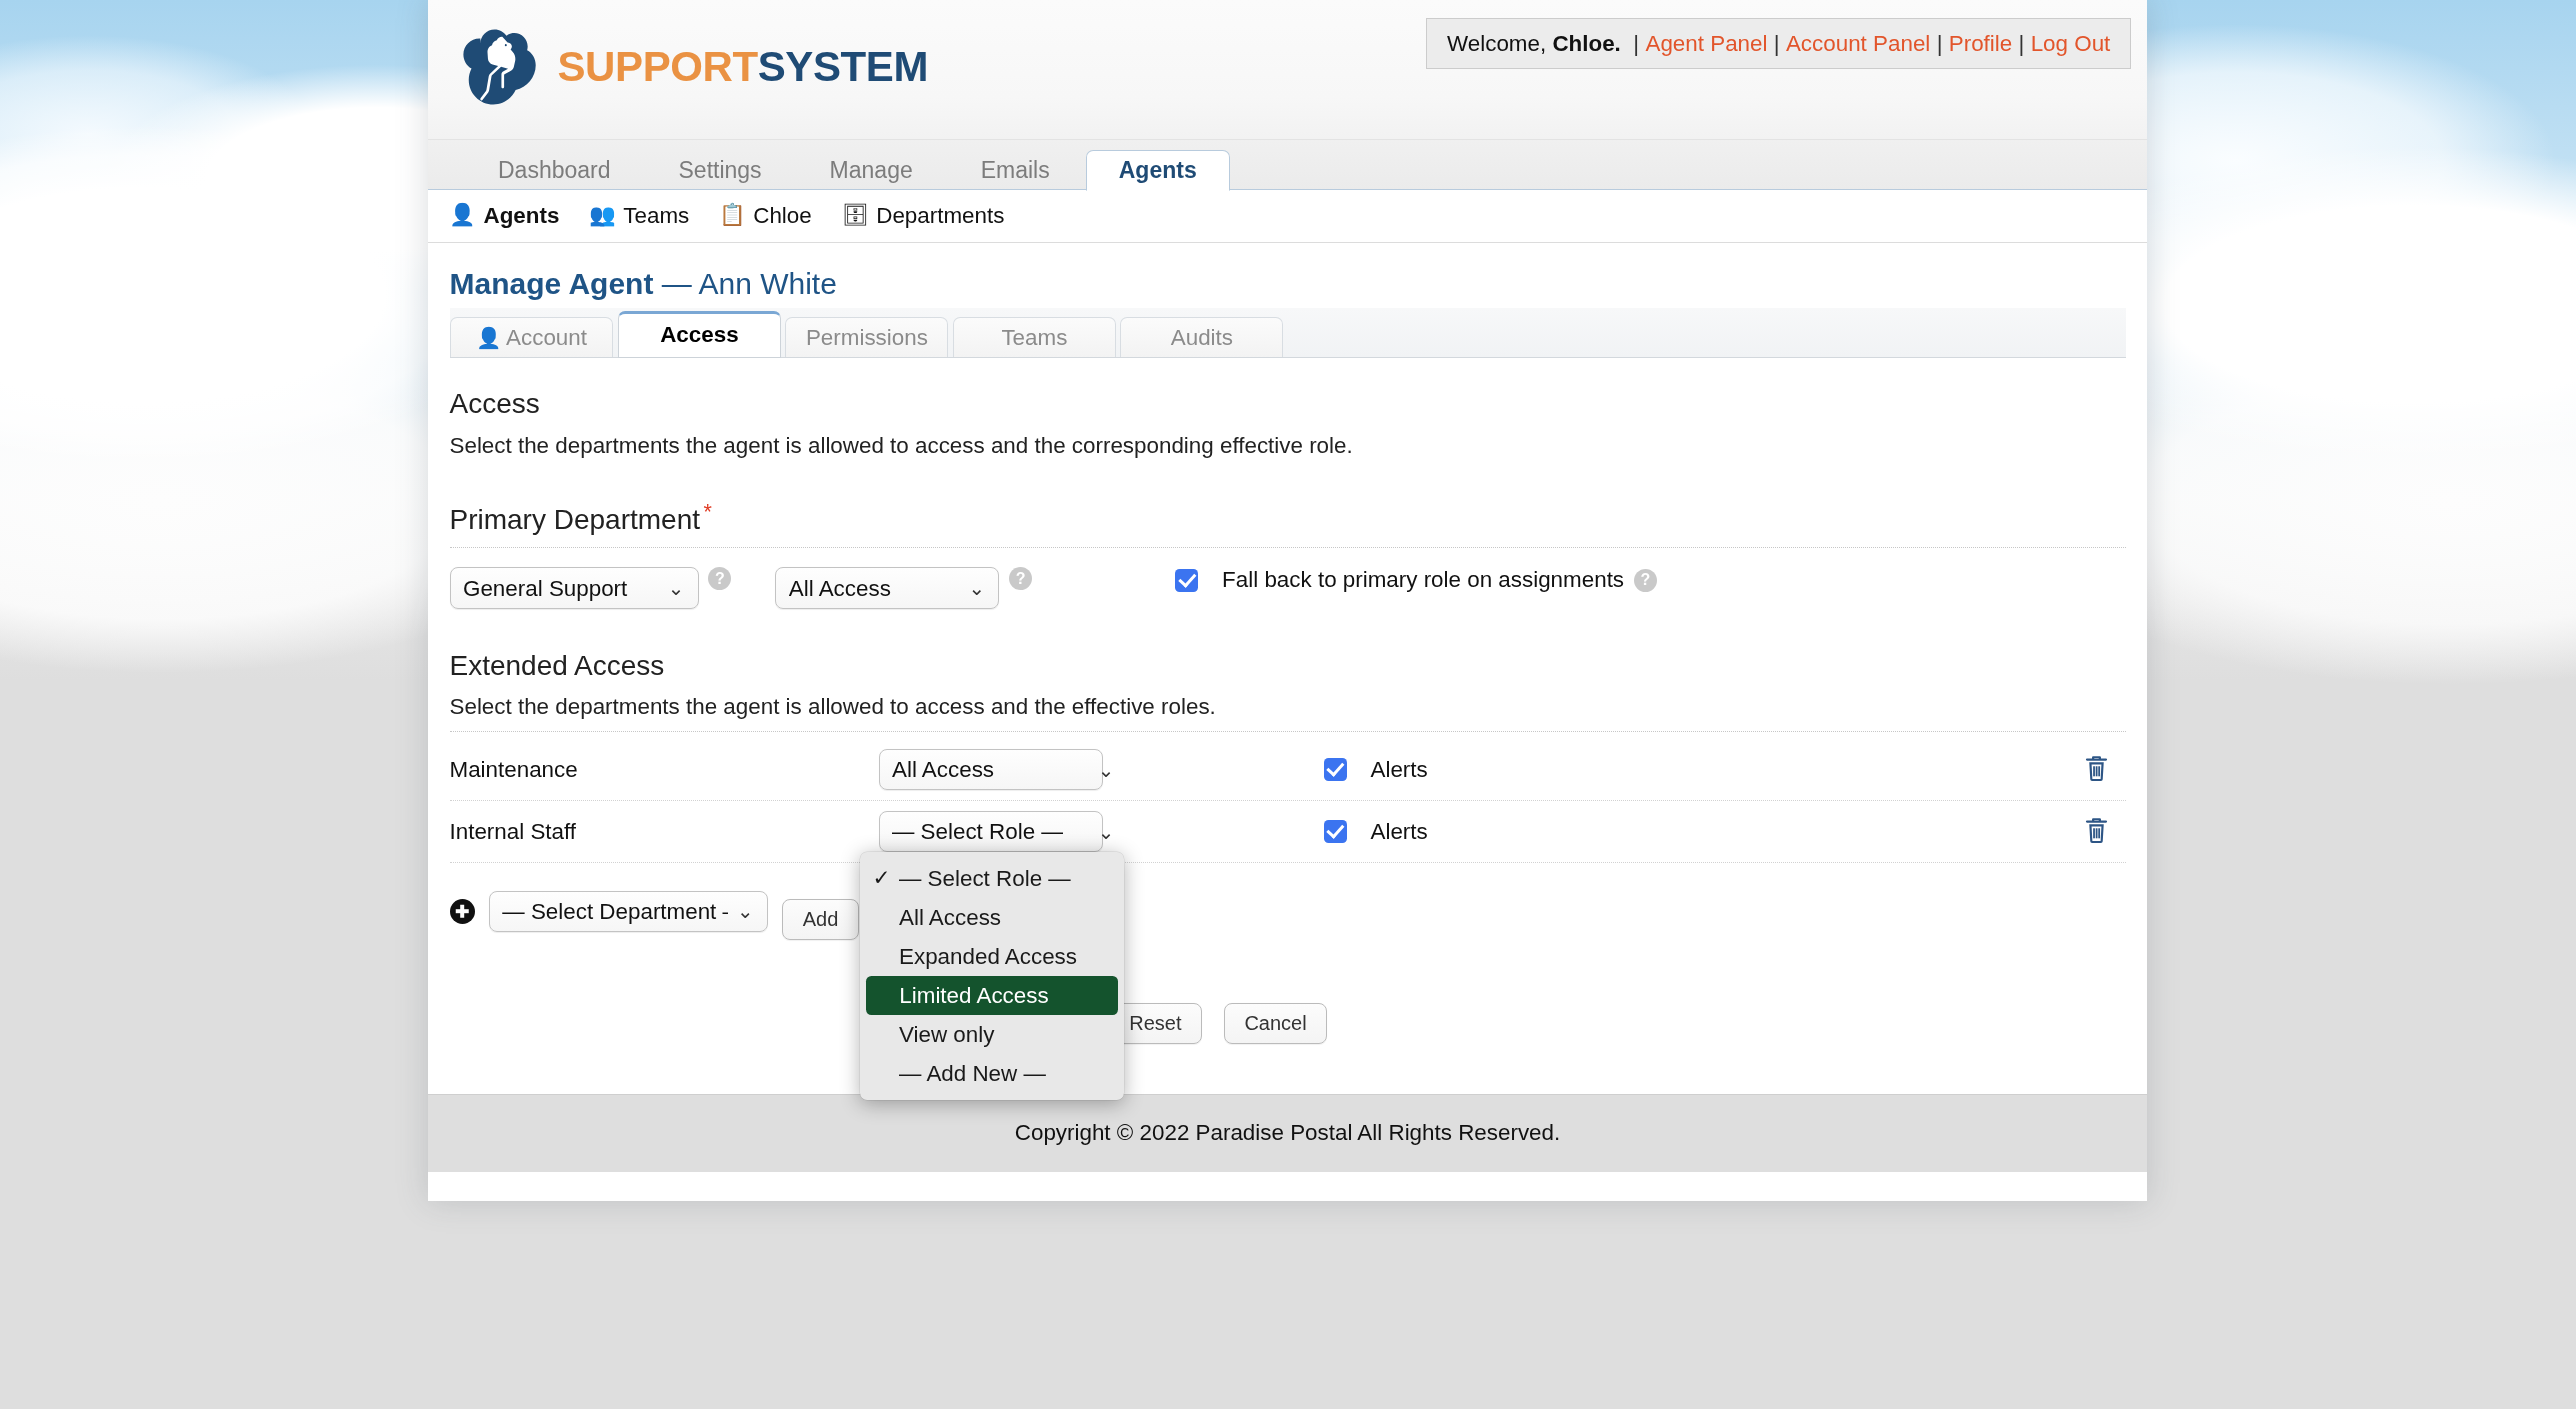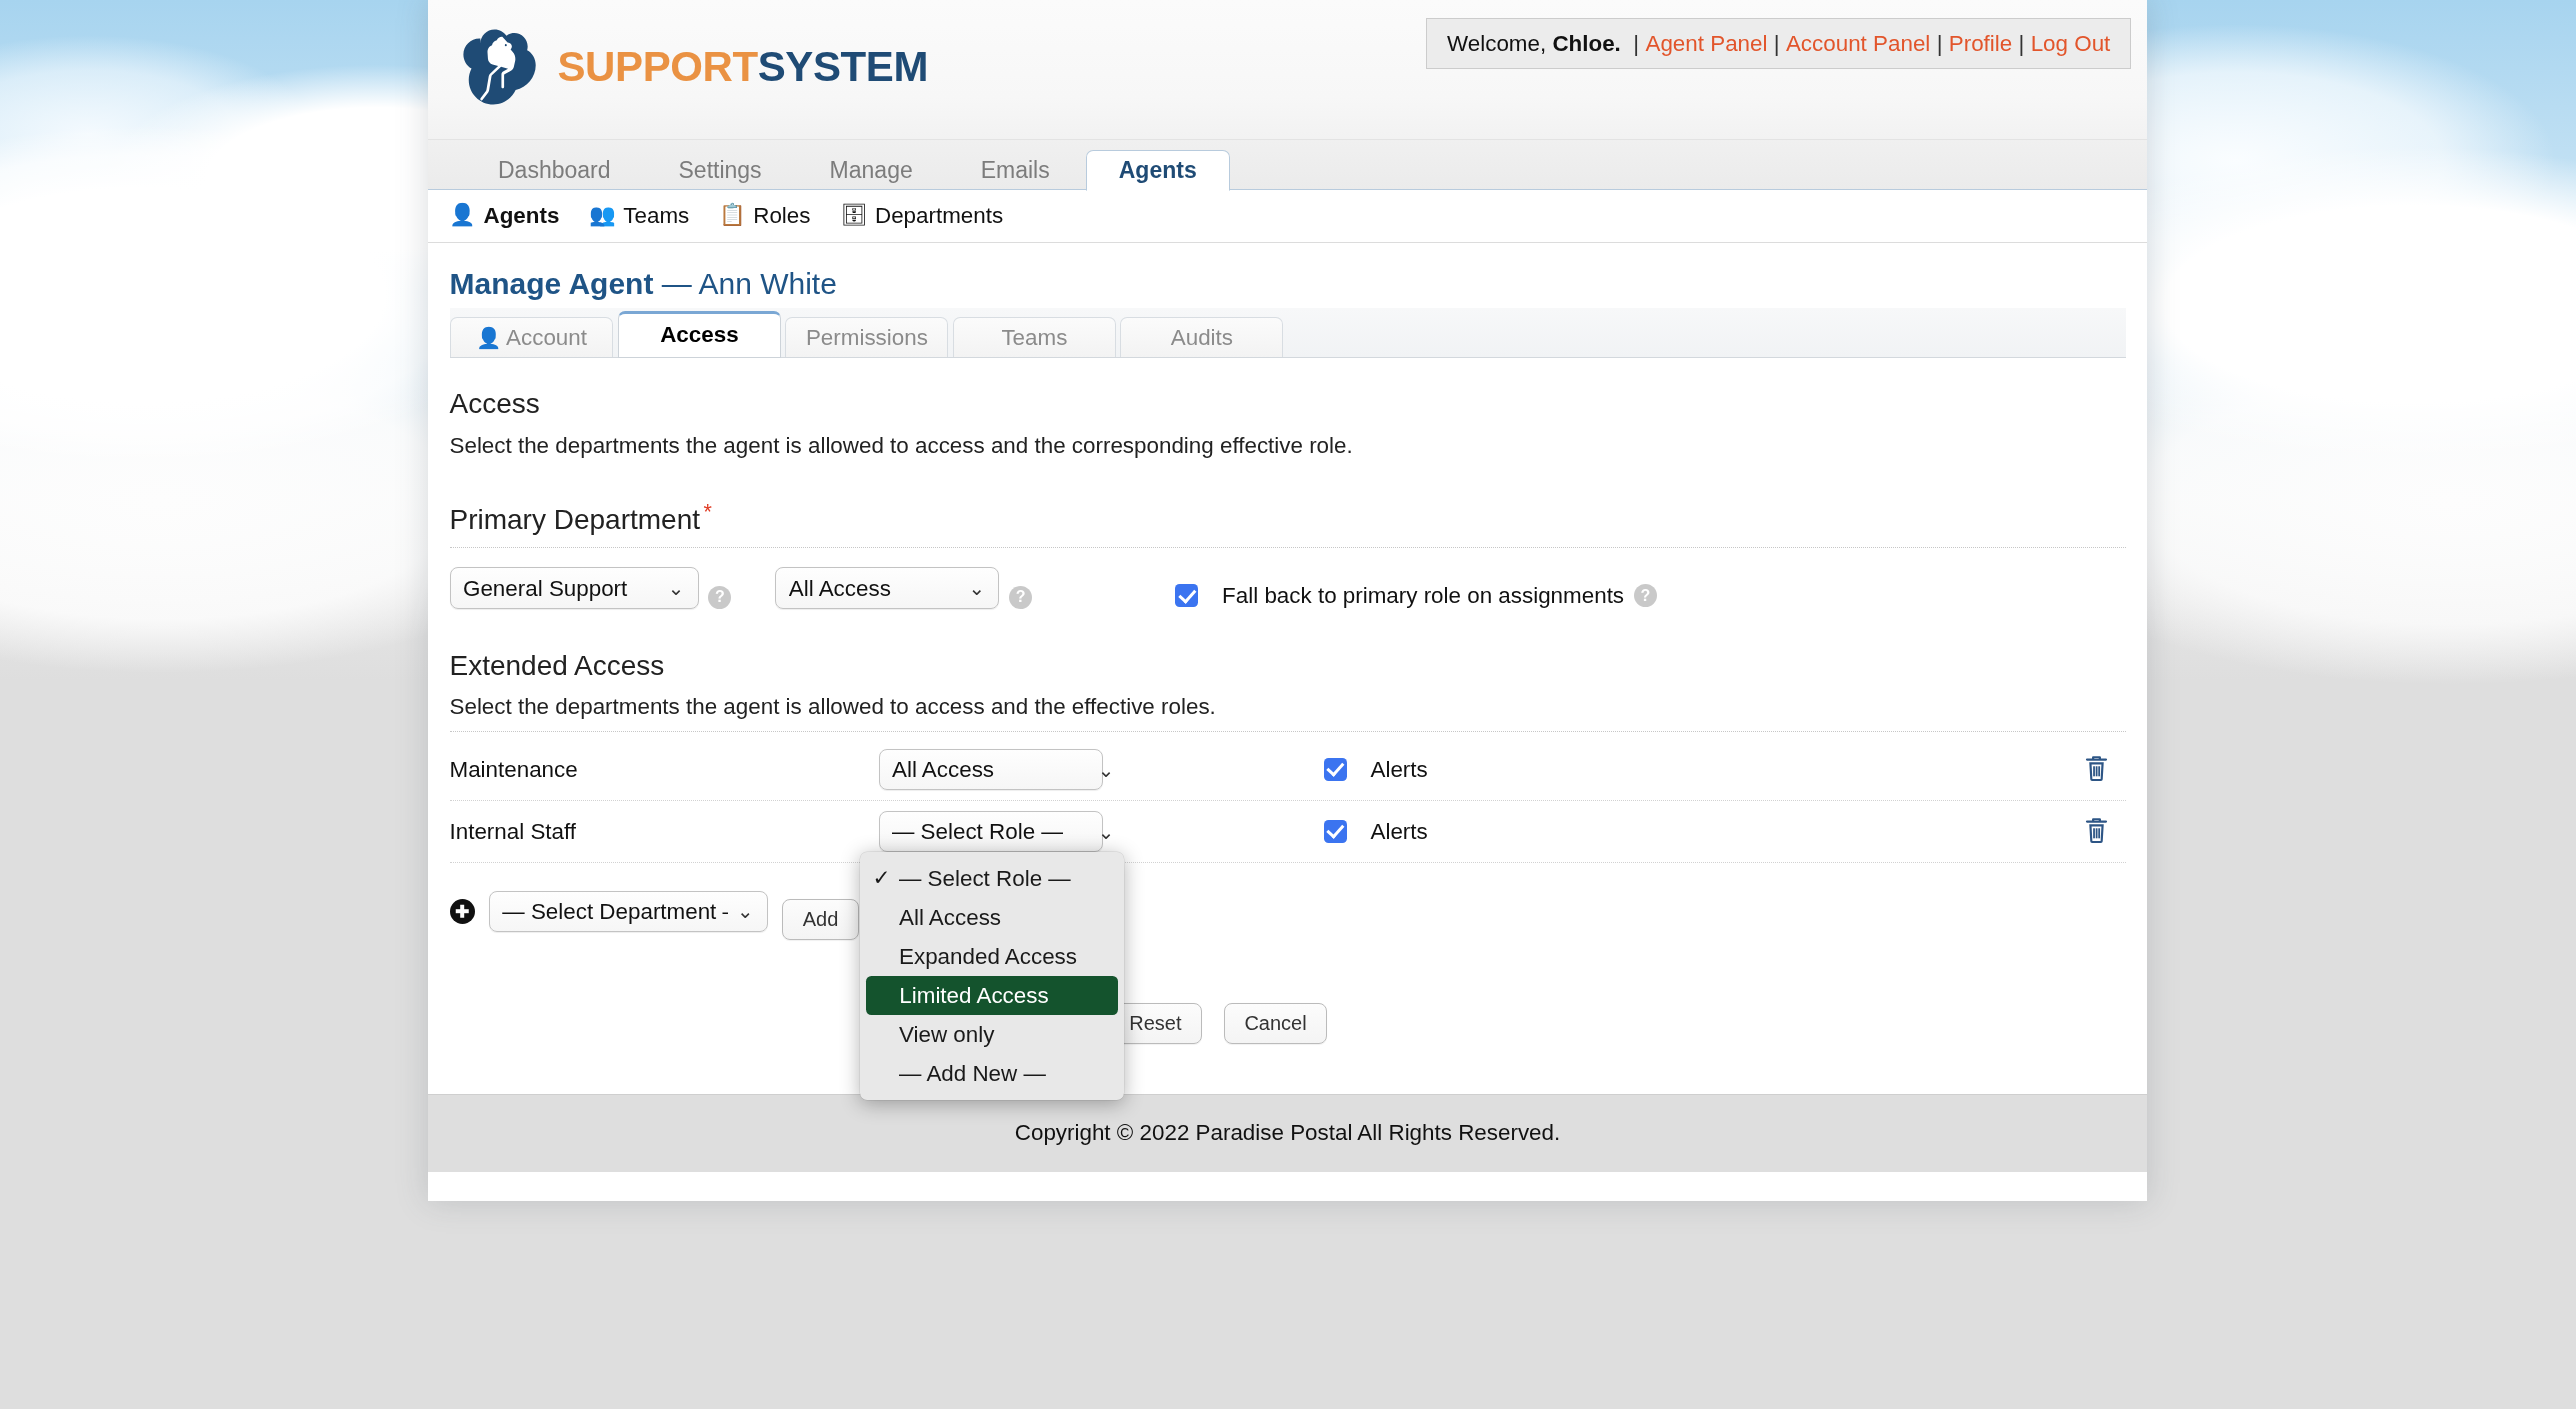--- a/index.html
+++ b/index.html
@@ -215,21 +215,21 @@
   .req-star { color: #e03b24; font-size: 21.5px; vertical-align: super; margin-left: 3.6px; }
   .dotted-sep {
     border-bottom: 1.8px dotted #c7c7c7;
     margin-top: 10.7px;
     height: 0;
   }
 
   
   .form-row {
     display: flex;
-    align-items: flex-end;
+    align-items: flex-start;
     padding: 19.7px 0 0 0;
     position: relative;
   }
   select.sel {
     -webkit-appearance: none;
     appearance: none;
     font-family: "Liberation Sans", sans-serif;
     font-size: 22.4px;
     color: #111;
     background: linear-gradient(to bottom, #fefefe, #f6f6f6);
@@ -438,21 +438,21 @@
     <div class="subnav-item active">
       <span class="ic">👤</span>
       <span>Agents</span>
     </div>
     <div class="subnav-item">
       <span class="ic">👥</span>
       <span>Teams</span>
     </div>
     <div class="subnav-item">
       <span class="ic">📋</span>
-      <span>Roles</span>
+      <span>Chloe</span>
     </div>
     <div class="subnav-item">
       <span class="ic">🗄</span>
       <span>Departments</span>
     </div>
   </div>
 
   <div id="content">
 
     <div id="page-title">

